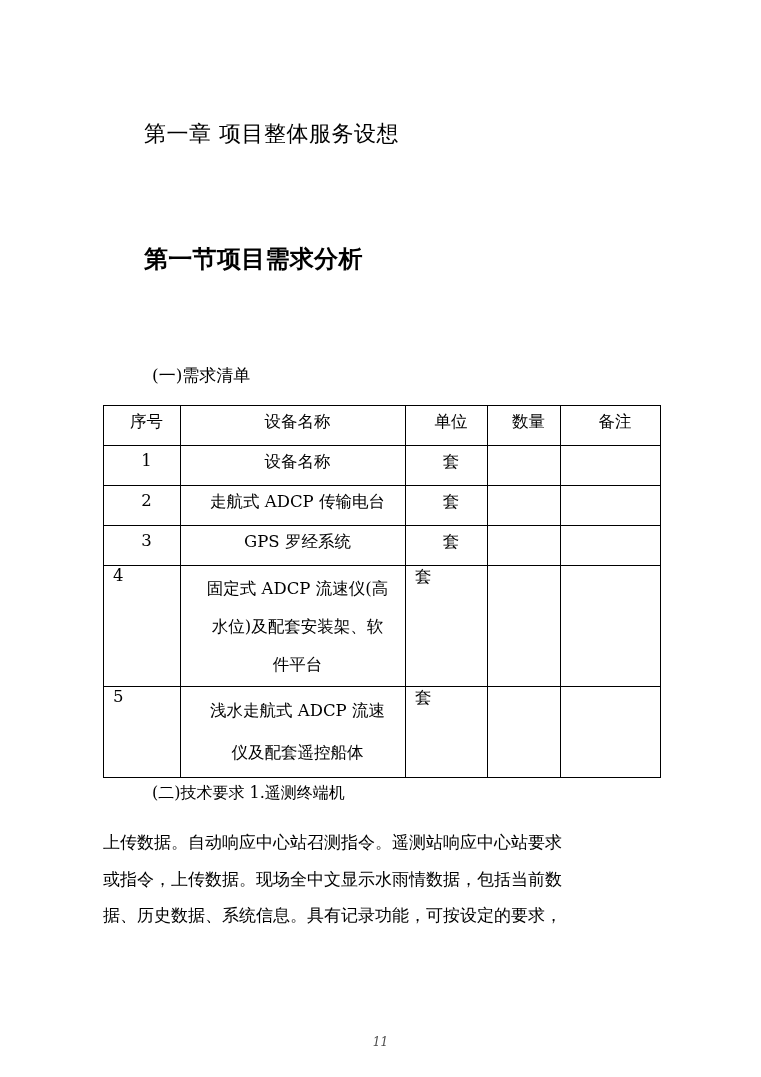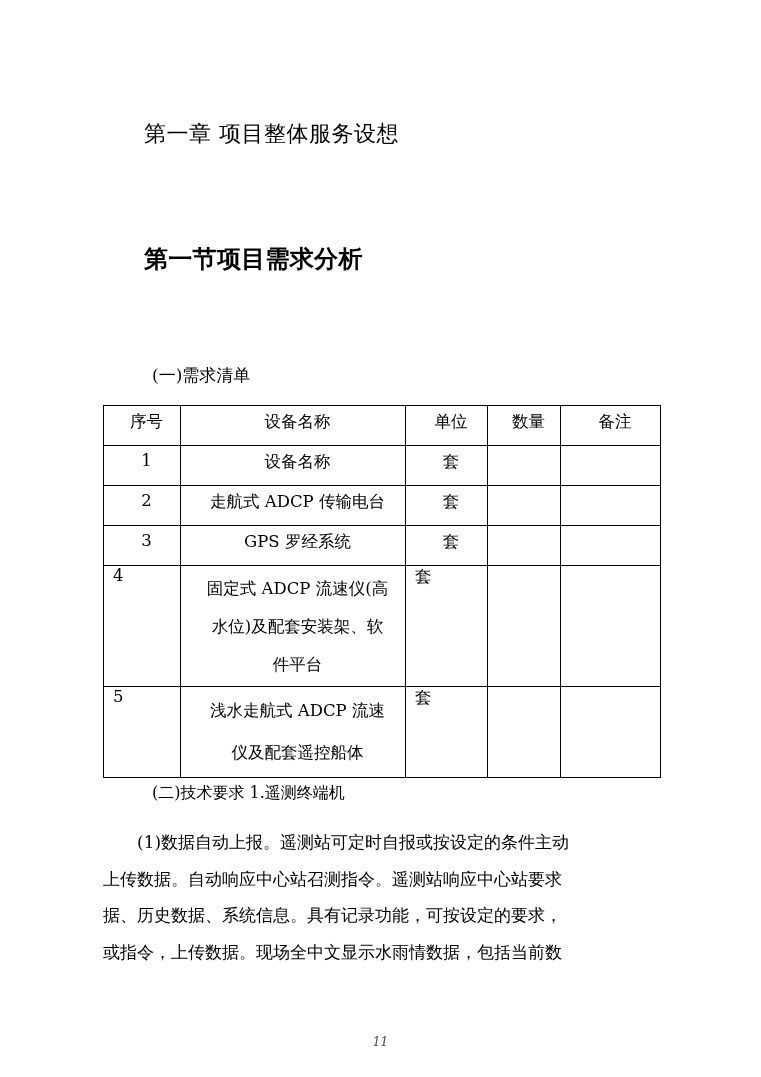--- a/index.html
+++ b/index.html
@@ -266,21 +266,20 @@
         <td>
             <div class="vcenter"></div>
           </td>
       </tr>
     </tbody>
   </table>
 
   <div class="tech-label">(二)技术要求 1.遥测终端机</div>
 
   <div class="body-para">
-    <span class="ln first">(1)数据自动上报。遥测站可定时自报或按设定的条件主动</span>
     <span class="ln">上传数据。自动响应中心站召测指令。遥测站响应中心站要求</span>
+    <span class="ln">或指令，上传数据。现场全中文显示水雨情数据，包括当前数</span>
     <span class="ln">据、历史数据、系统信息。具有记录功能，可按设定的要求，</span>
-    <span class="ln">或指令，上传数据。现场全中文显示水雨情数据，包括当前数</span>
   </div>
 
   <div class="page-number">11</div>
 
 </div>
 
 </body></html>

